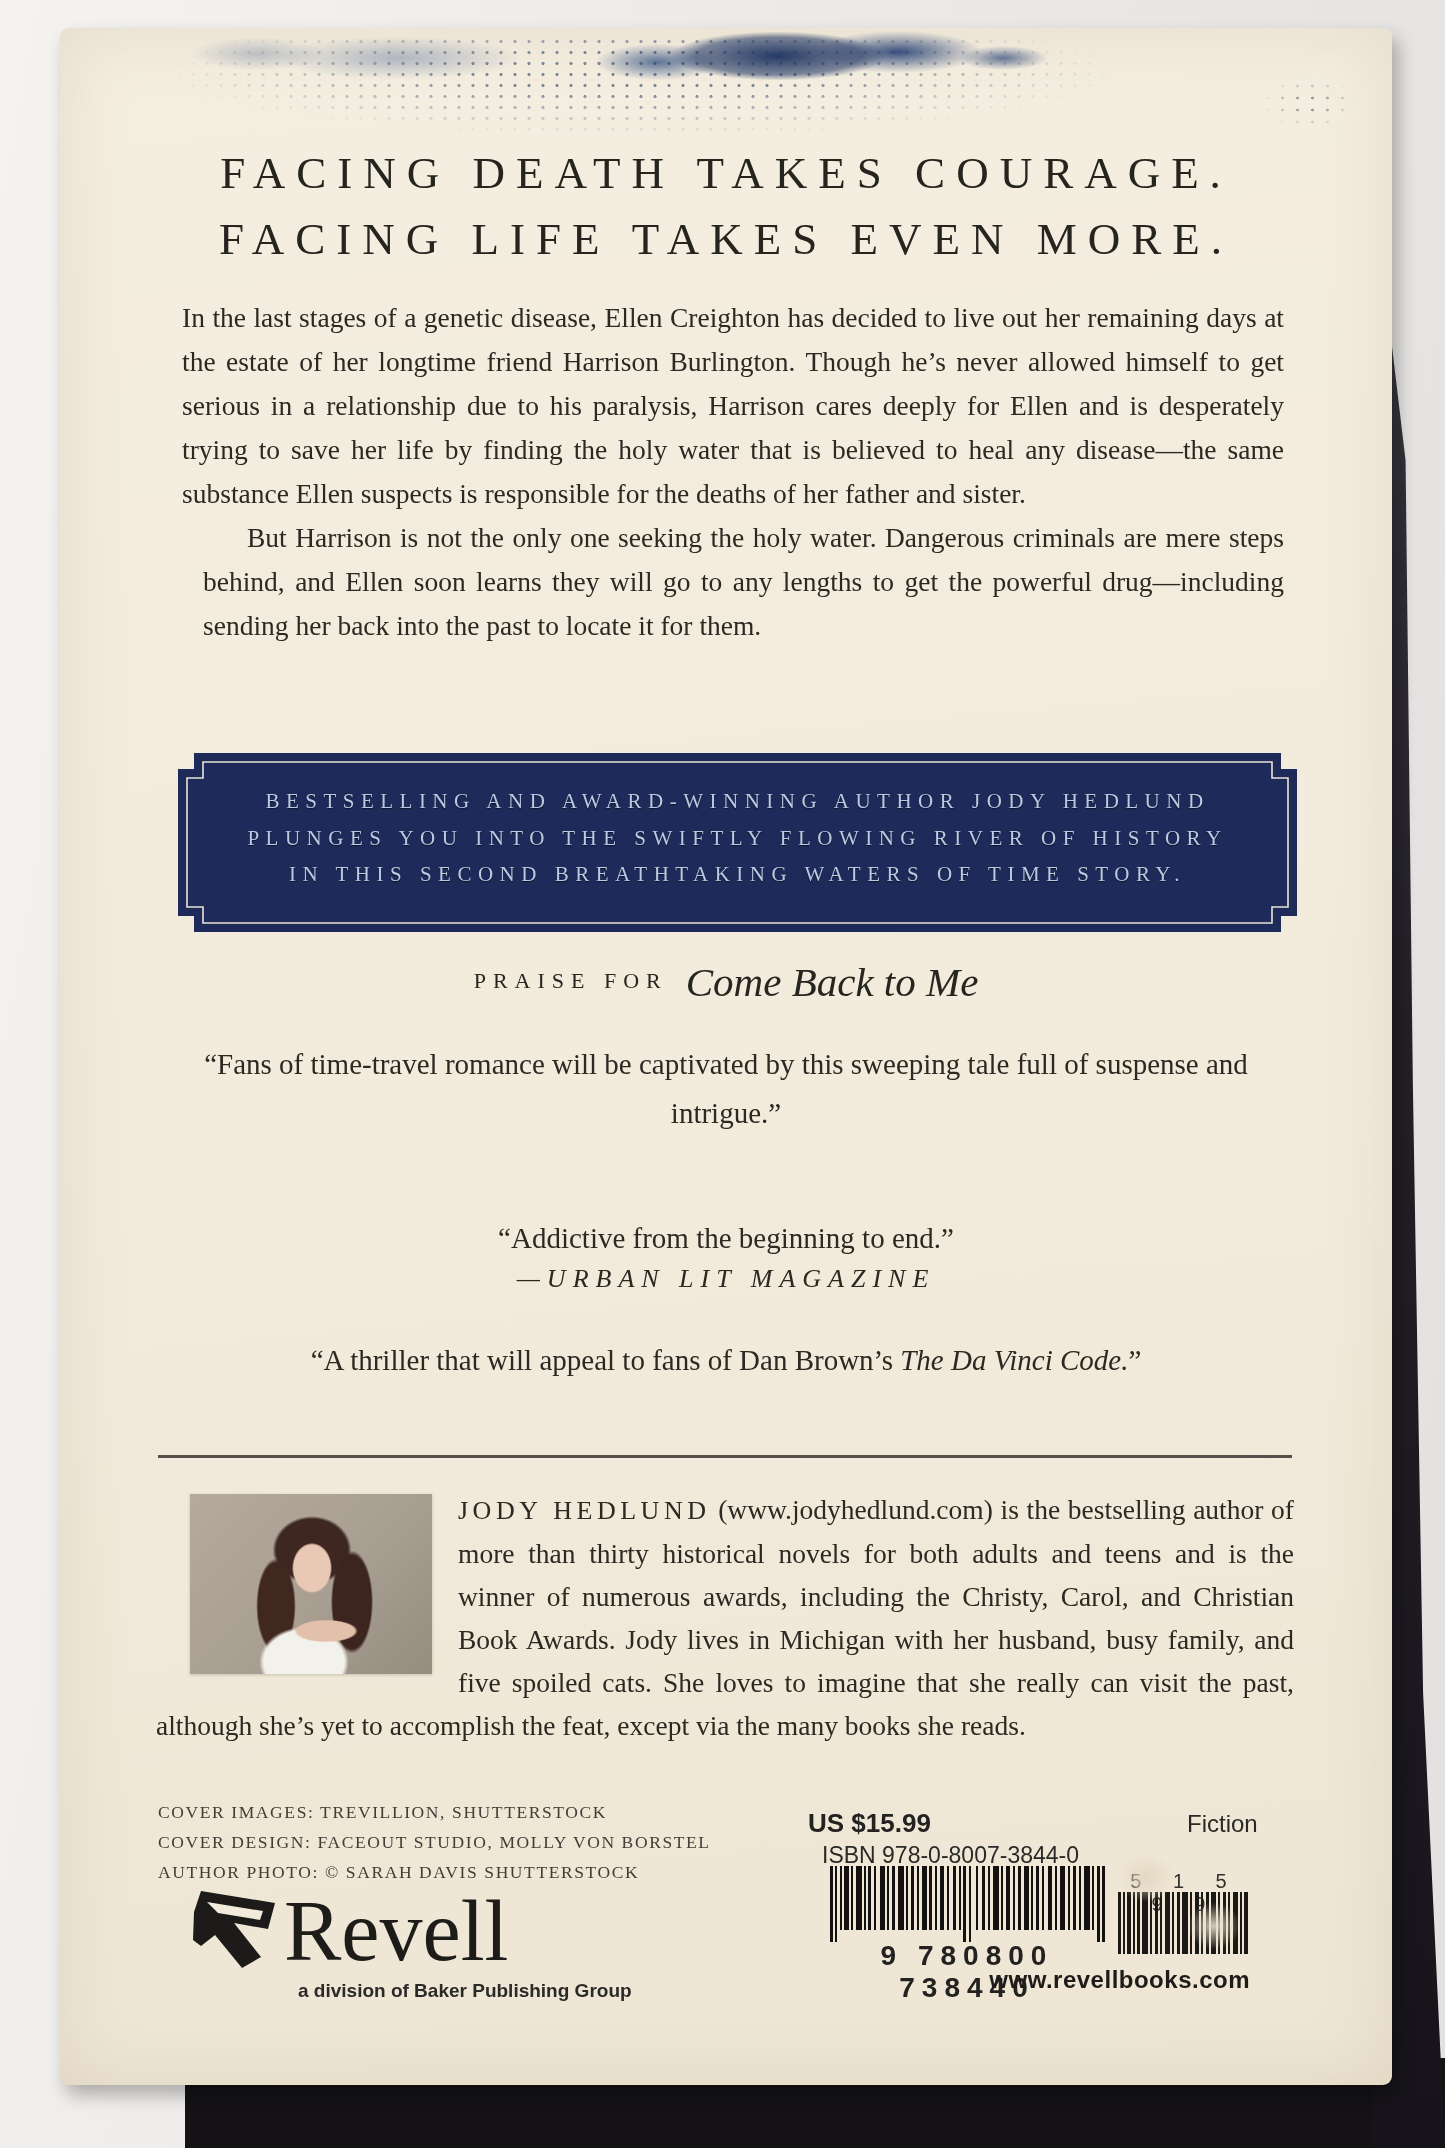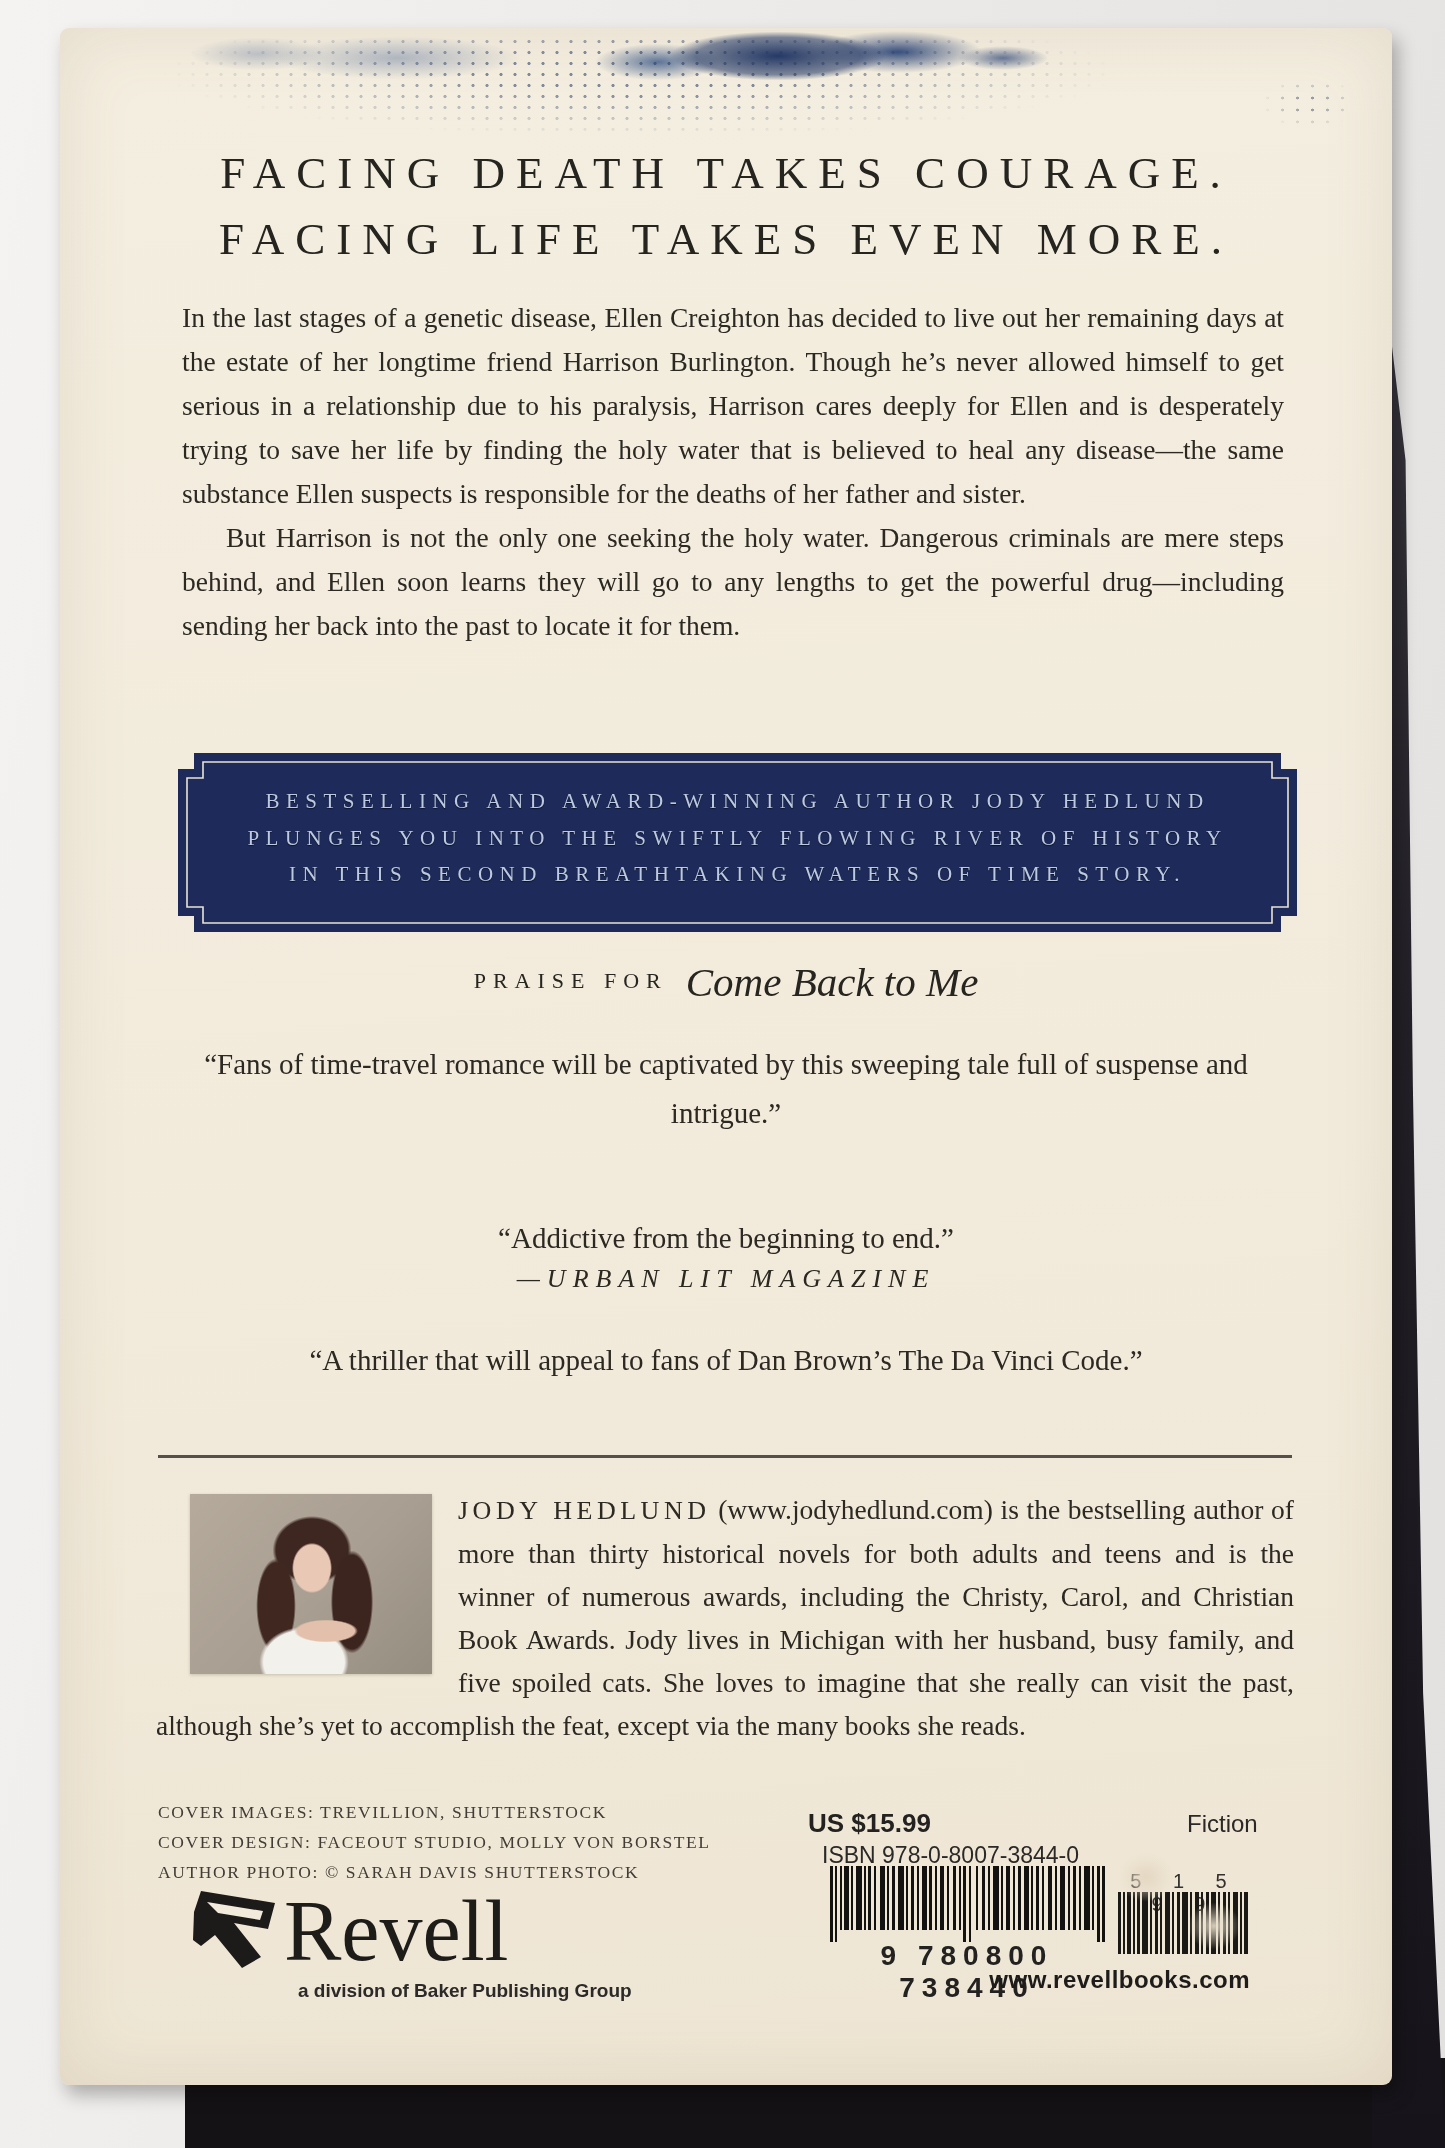--- a/index.html
+++ b/index.html
@@ -60,40 +60,40 @@
     position:absolute;top:112px;left:0;width:1332px;text-align:center;
     color:#25241f;font-size:45px;line-height:66px;letter-spacing:11px;
     font-weight:500;
   }
 
   .synopsis{
     position:absolute;left:122px;top:268px;width:1102px;
     color:#2c2923;font-size:27.5px;line-height:44px;text-align:justify;
   }
   .synopsis p{margin:0;}
-  .synopsis p + p{text-indent:44px;}
+  .synopsis p + p{text-indent:44px;margin-left:21px;}
 
   .banner{position:absolute;left:118px;top:725px;width:1119px;height:232px;}
   .banner svg{position:absolute;left:0;top:0;}
   .banner-text{
     position:absolute;left:0;top:30px;width:100%;text-align:center;
     color:#bcc9e0;font-size:21px;line-height:36.5px;letter-spacing:6.5px;
     text-shadow:0 1px 1px rgba(0,0,10,.6);
   }
 
   .praise-head{position:absolute;top:930px;left:0;width:1332px;text-align:center;color:#272520;}
   .praise-label{font-size:22px;letter-spacing:7px;vertical-align:8px;}
   .praise-title{font-size:41px;font-style:italic;margin-left:14px;}
 
   .quote{position:absolute;left:116px;width:1100px;text-align:center;color:#2c2923;
          font-size:29px;line-height:49px;}
   .q1{top:1012px;}
   .q2{top:1186px;}
   .q3{top:1308px;}
-  .quote .it{}
+  .quote .it{font-style:italic;}
   .source{position:absolute;left:116px;width:1100px;text-align:center;color:#2b2822;
           font-size:26px;font-style:italic;letter-spacing:7px;font-weight:500;}
   .s1{top:1112px;}
   .s2{top:1236px;}
   .s3{top:1358px;}
 
   .divider{position:absolute;left:98px;top:1427px;width:1134px;height:2.5px;background:#55504a;}
 
   .bio{position:absolute;left:96px;top:1460px;width:1138px;color:#2c2923;
        font-size:27.5px;line-height:43px;text-align:justify;}

